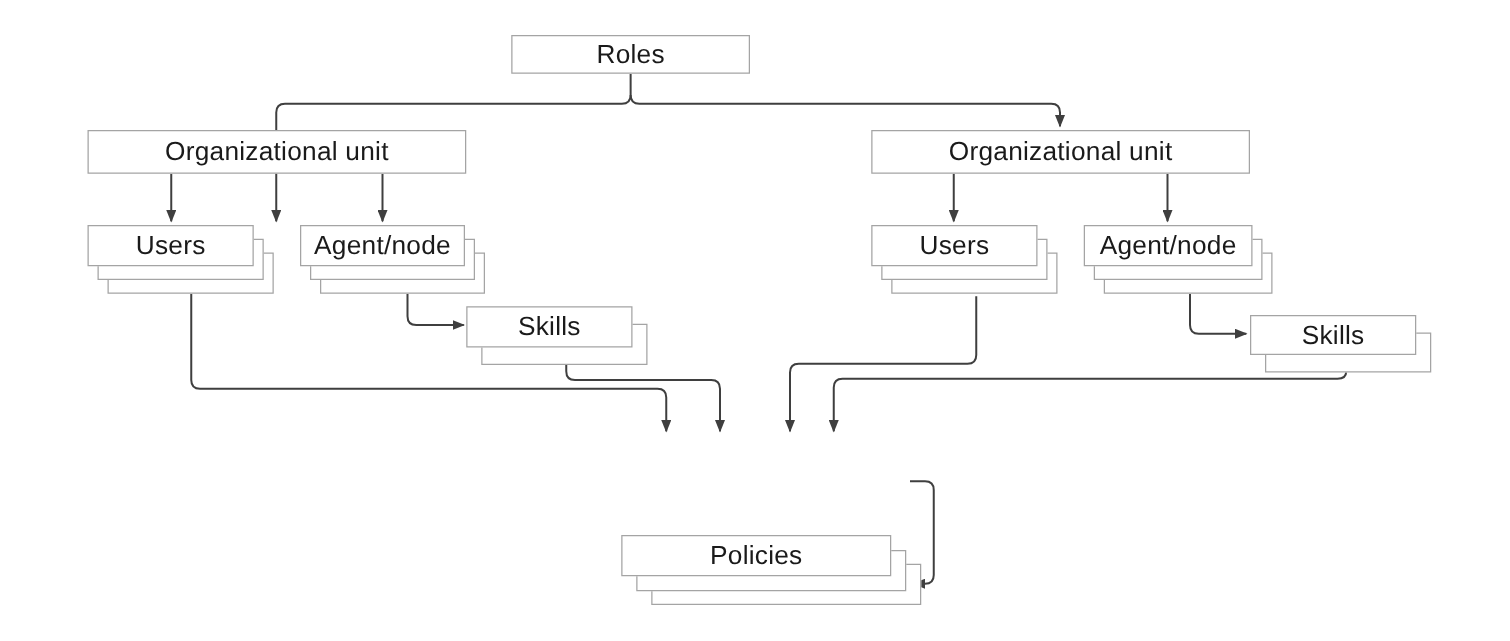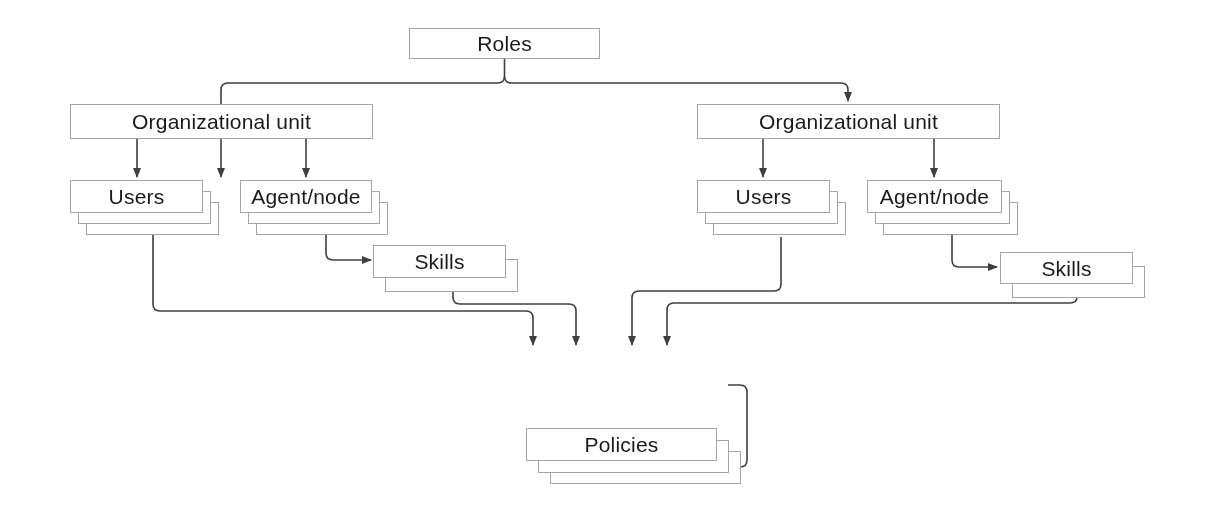--- a/index.html
+++ b/index.html
@@ -117,21 +117,21 @@
   </div>
 
   <div class="node off-skill" style="left:1000px;top:252px;width:133px;height:32px">
     <div class="layer l1"></div>
     <div class="layer main">
       <span class="label">Skills</span>
     </div>
   </div>
 
 
-  <div class="node off-lg" style="left:526px;top:428px;width:191px;height:33px">
+  <div class="node off-lg" style="left:497px;top:428px;width:216px;height:33px">
     <div class="layer l2"></div>
     <div class="layer l1"></div>
     <div class="layer main">
       <span class="label">Policies</span>
     </div>
   </div>
 
 </div>
 
 </body></html>

